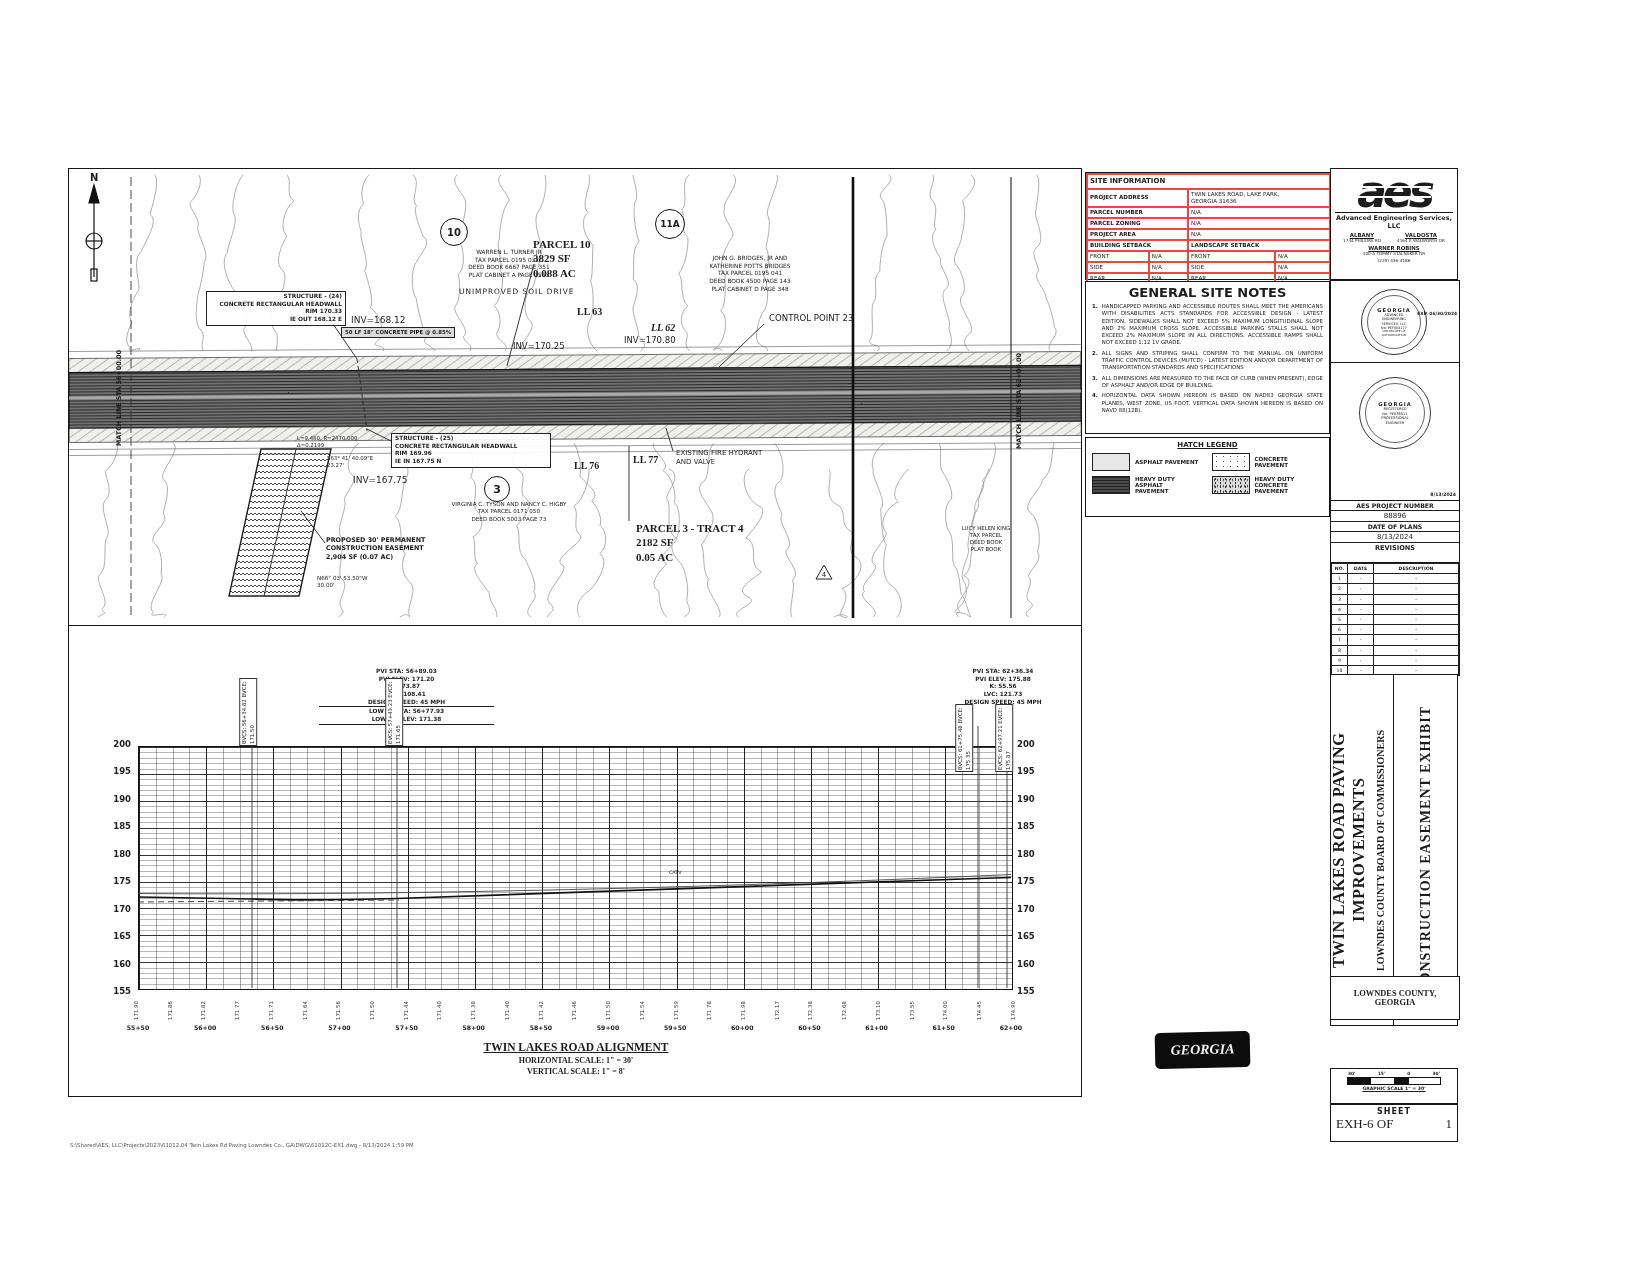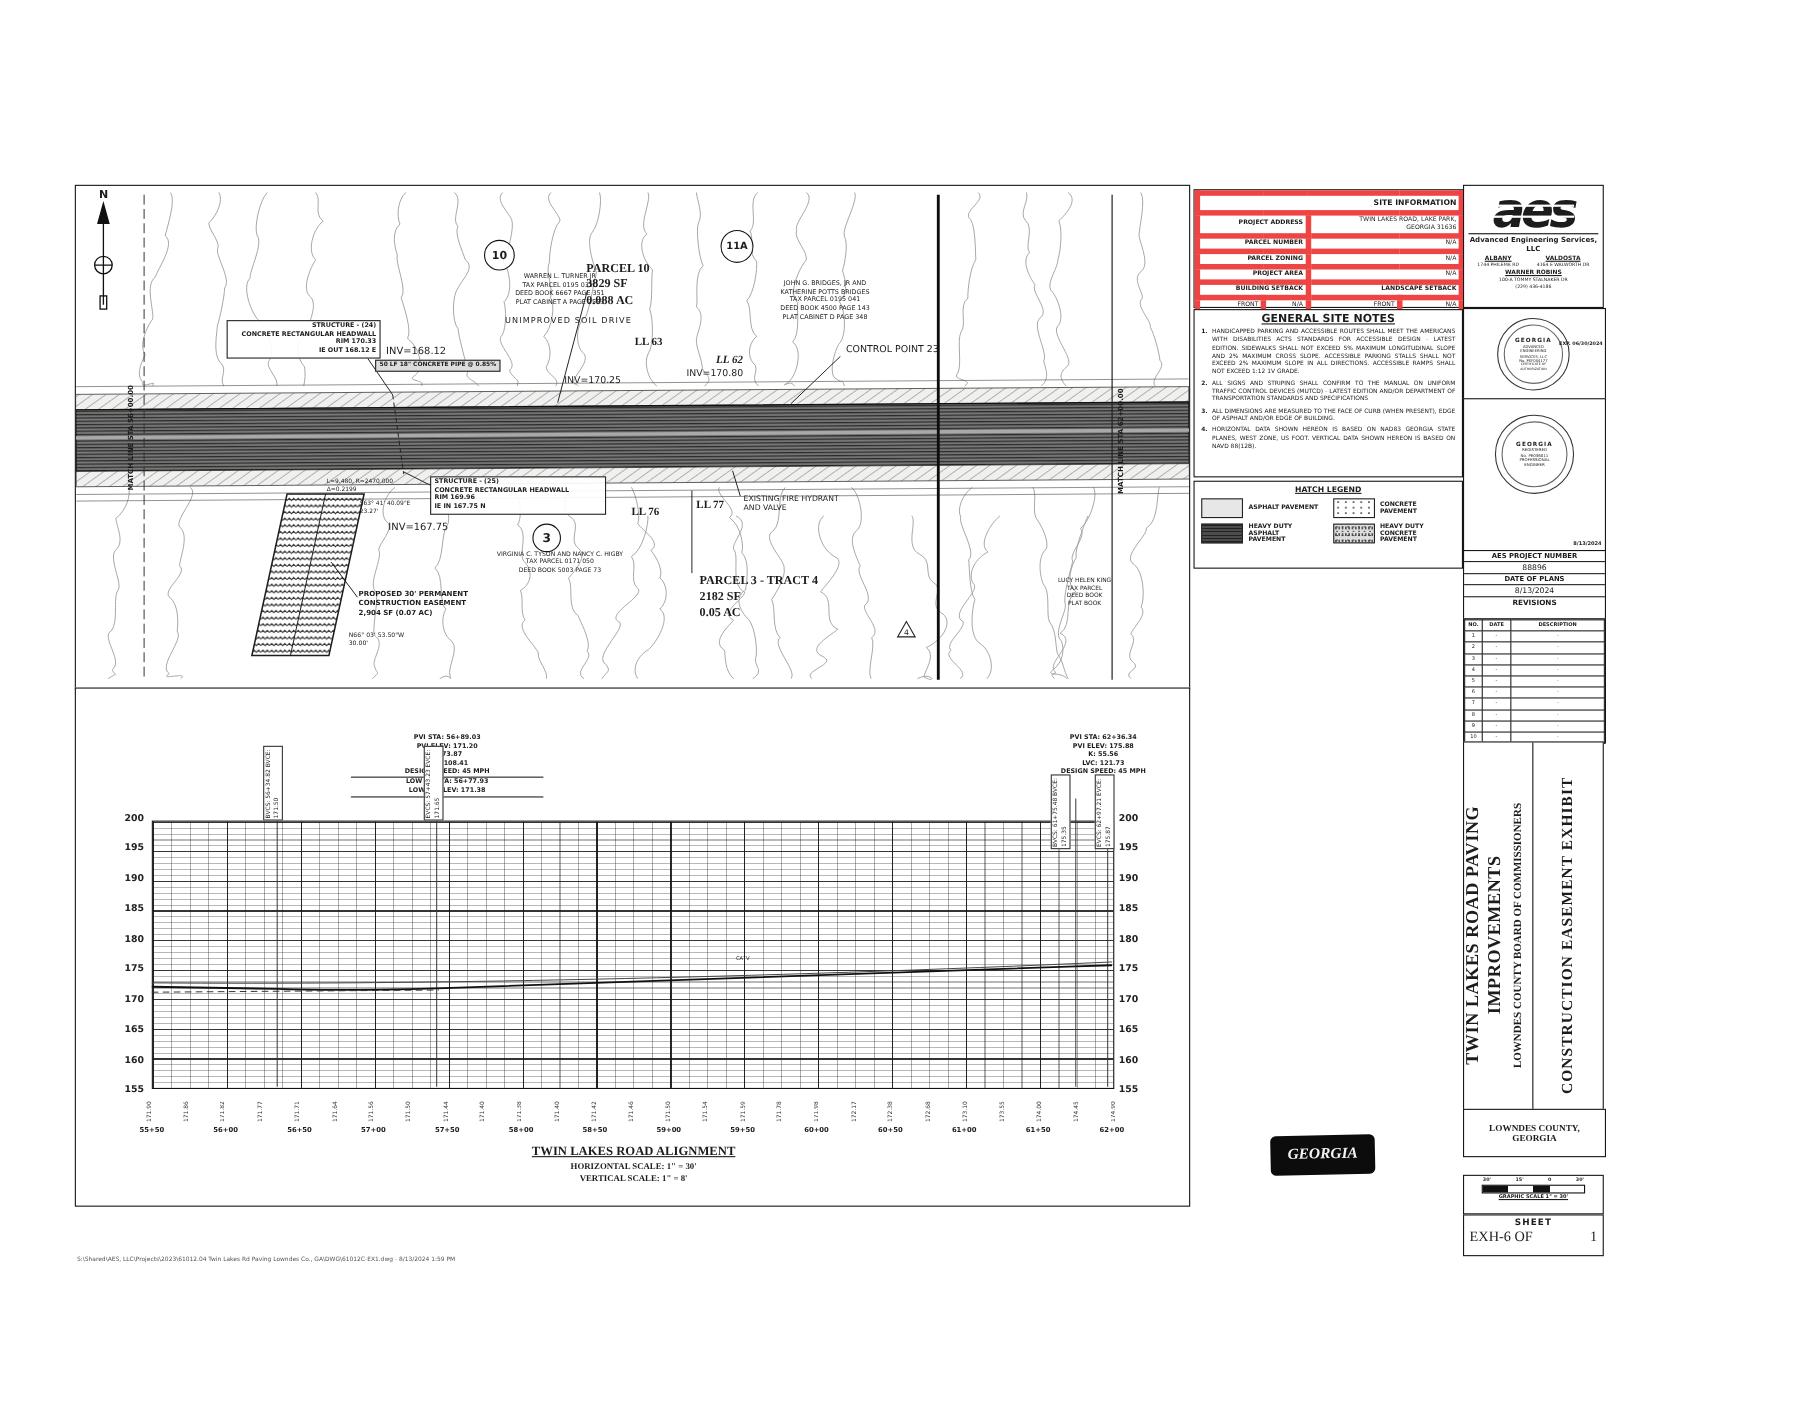--- a/index.html
+++ b/index.html
@@ -25,21 +25,21 @@
       repeating-linear-gradient(to bottom, rgba(20,20,20,.8) 0 1px, transparent 1px 26.9px),
       repeating-linear-gradient(to bottom, rgba(20,20,20,.3) 0 1px, transparent 1px 5.38px);}
   .scalecol{position:absolute;display:flex;flex-direction:column;justify-content:space-between;
             font-size:8.5px;font-weight:bold;color:#222;}
   .staRow{position:absolute;display:flex;justify-content:space-between;}
   .staRow>div{width:40px;text-align:center;font-size:6.2px;font-weight:bold;}
   .spotRow{position:absolute;display:flex;justify-content:space-between;}
   .spotRow>div{writing-mode:vertical-rl;transform:rotate(180deg);font-size:5.4px;height:30px;color:#333;}
   
   table{border-collapse:collapse;width:100%;}
-  .sitetbl td,.sitetbl th{border:5px solid #ef4444;font-size:5.6px;padding:1px 2px;text-align:right;line-height:1.25;margin-top:12px;}
+  .sitetbl td,.sitetbl th{border:2px solid #ef4444;font-size:5.6px;padding:1px 2px;text-align:left;line-height:1.25;margin-top:12px;}
   .sitetbl th{font-size:7px;padding:2px;}
   .revtable td,.revtable th{border:1px solid #222;font-size:4.6px;padding:0 2px;height:9.2px;text-align:center;}
   .legend-swatch{width:36px;height:16px;border:1.1px solid #222;flex:none;}
   .sw-asphalt{background:#e7e7e7;}
   .sw-concrete{background-color:#fff;background-image:radial-gradient(#555 0.7px, transparent 0.9px);background-size:7px 5px;}
   .sw-hdasphalt{background:#4c4c4c;background-image:repeating-linear-gradient(to bottom,#222 0 1px,transparent 1px 3px);}
   .sw-hdconcrete{background-color:#ddd;background-image:radial-gradient(#333 0.8px, transparent 1px),radial-gradient(#555 0.6px, transparent .8px);background-size:5px 4px,3px 6px;}
   .rbox{position:absolute;border:1.4px solid #161616;background:#fff;}
   .seal{border:1.4px solid #333;border-radius:50%;display:flex;flex-direction:column;align-items:center;
         justify-content:center;text-align:center;line-height:1.25;position:relative;}
@@ -384,21 +384,21 @@
             <td>REAR</td>
             <td>N/A</td>
           <td>REAR</td>
             <td>N/A</td>
           </tr>
     </tbody>
       </table>
   </div>
 
   <div class="rbox" style="left:1085px;top:281px;width:245px;height:153px;padding:3px 6px;box-sizing:border-box;">
-    <div class="c bold" style="font-size:10px;text-decoration:underline;margin-bottom:3px;">GENERAL SITE NOTES</div>
+    <div class="c bold" style="font-size:13px;margin-bottom:3px;">GENERAL SITE NOTES</div>
     <div style="display:flex;gap:4px;margin-bottom:3px;">
         <div style="font-size:5.4px;font-weight:bold;">1.</div>
       <div style="font-size:5.4px;text-align:justify;line-height:1.35;">HANDICAPPED PARKING AND ACCESSIBLE ROUTES SHALL MEET THE AMERICANS WITH DISABILITIES ACTS STANDARDS FOR ACCESSIBLE DESIGN - LATEST EDITION. SIDEWALKS SHALL NOT EXCEED 5% MAXIMUM LONGITUDINAL SLOPE AND 2% MAXIMUM CROSS SLOPE. ACCESSIBLE PARKING STALLS SHALL NOT EXCEED 2% MAXIMUM SLOPE IN ALL DIRECTIONS. ACCESSIBLE RAMPS SHALL NOT EXCEED 1:12 1V GRADE.</div>
       </div>
     <div style="display:flex;gap:4px;margin-bottom:3px;">
         <div style="font-size:5.4px;font-weight:bold;">2.</div>
       <div style="font-size:5.4px;text-align:justify;line-height:1.35;">ALL SIGNS AND STRIPING SHALL CONFIRM TO THE MANUAL ON UNIFORM TRAFFIC CONTROL DEVICES (MUTCD) - LATEST EDITION AND/OR DEPARTMENT OF TRANSPORTATION STANDARDS AND SPECIFICATIONS</div>
       </div>
     <div style="display:flex;gap:4px;margin-bottom:3px;">
         <div style="font-size:5.4px;font-weight:bold;">3.</div>
@@ -566,21 +566,21 @@
       <div class="vtext serif bold c" style="font-size:16.5px;letter-spacing:0.5px;">TWIN LAKES ROAD PAVING IMPROVEMENTS</div>
     </div>
     <div style="width:26px;display:flex;align-items:center;justify-content:center;">
       <div class="vtext serif c" style="font-size:10px;font-weight:bold;">LOWNDES COUNTY BOARD OF COMMISSIONERS</div>
     </div>
     <div style="flex:1;border-left:1.4px solid #161616;display:flex;align-items:center;justify-content:center;">
       <div class="vtext serif bold c" style="font-size:14px;letter-spacing:1px;">CONSTRUCTION EASEMENT EXHIBIT</div>
     </div>
   </div>
 
-  <div class="rbox c" style="left:1330px;top:1008px;width:128px;height:42px;display:flex;align-items:center;justify-content:center;">
+  <div class="rbox c" style="left:1330px;top:976px;width:128px;height:42px;display:flex;align-items:center;justify-content:center;">
     <div class="serif bold" style="font-size:8.4px;white-space:pre-line;">LOWNDES COUNTY,
 GEORGIA</div>
   </div>
 
   <div class="rbox" style="left:1330px;top:1068px;width:128px;height:36px;text-align:center;padding-top:2px;box-sizing:border-box;">
     <div style="display:flex;justify-content:space-between;width:92px;margin:0 auto;font-size:4.4px;font-weight:bold;">
 
     <div>30'</div>
         <div>15'</div>
         <div>0</div>

